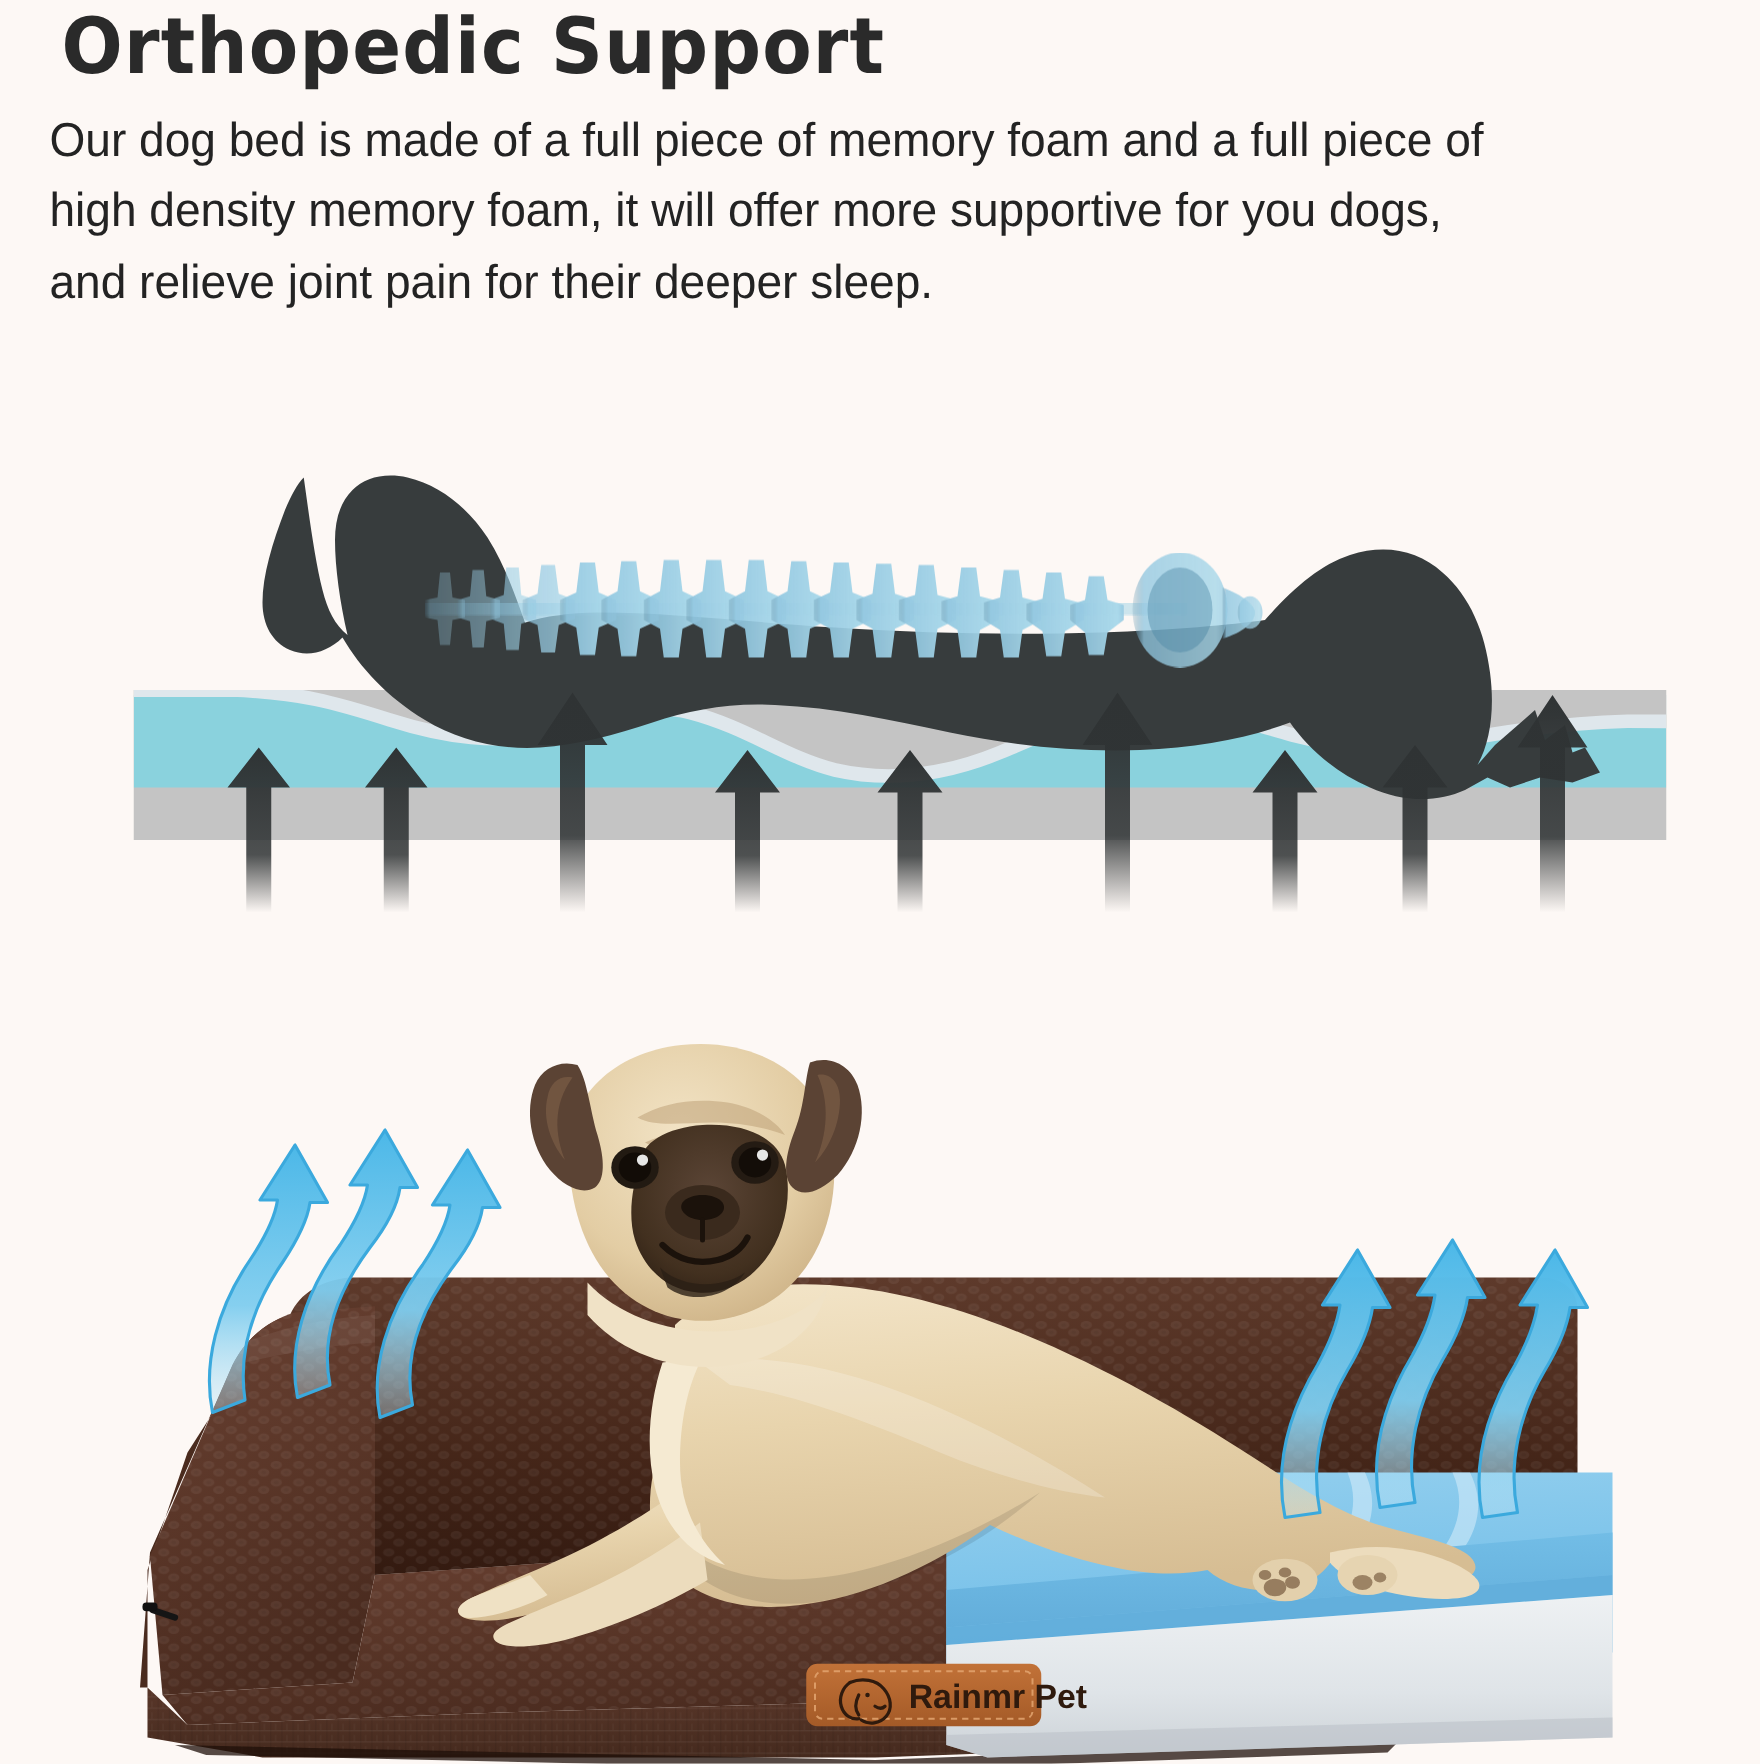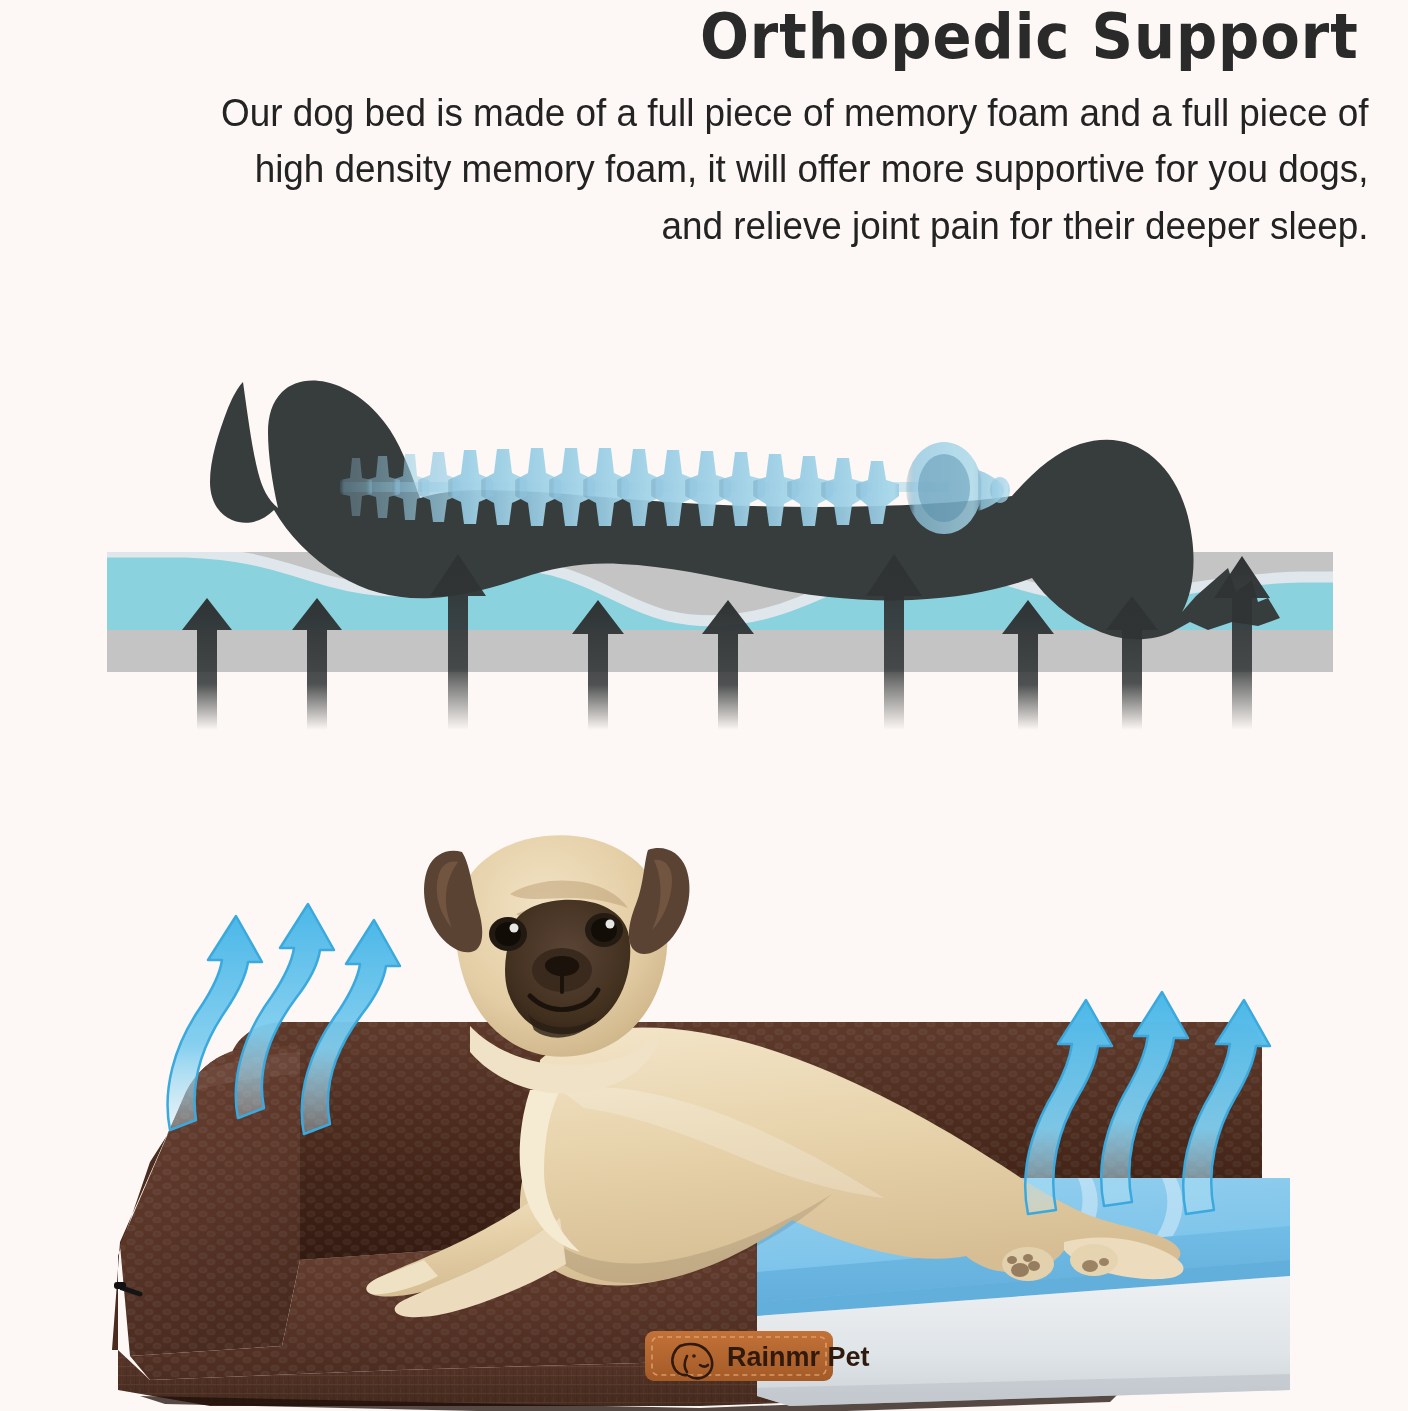--- a/index.html
+++ b/index.html
@@ -12,21 +12,21 @@
     background: #fdf8f5;
     font-family: "Liberation Sans", sans-serif;
     overflow: hidden;
     position: relative;
   }
 
   
   .header {
     width: 100%;
     padding-top: 4px;
-    text-align: right;
+    text-align: left;
   }
   .title {
     font-family: "DejaVu Sans", sans-serif;
     font-size: 62px;
     font-weight: bold;
     color: #2a2a2a;
     letter-spacing: 1px;
     line-height: 1.05;
     margin: 0;
     transform: scaleX(0.93);

